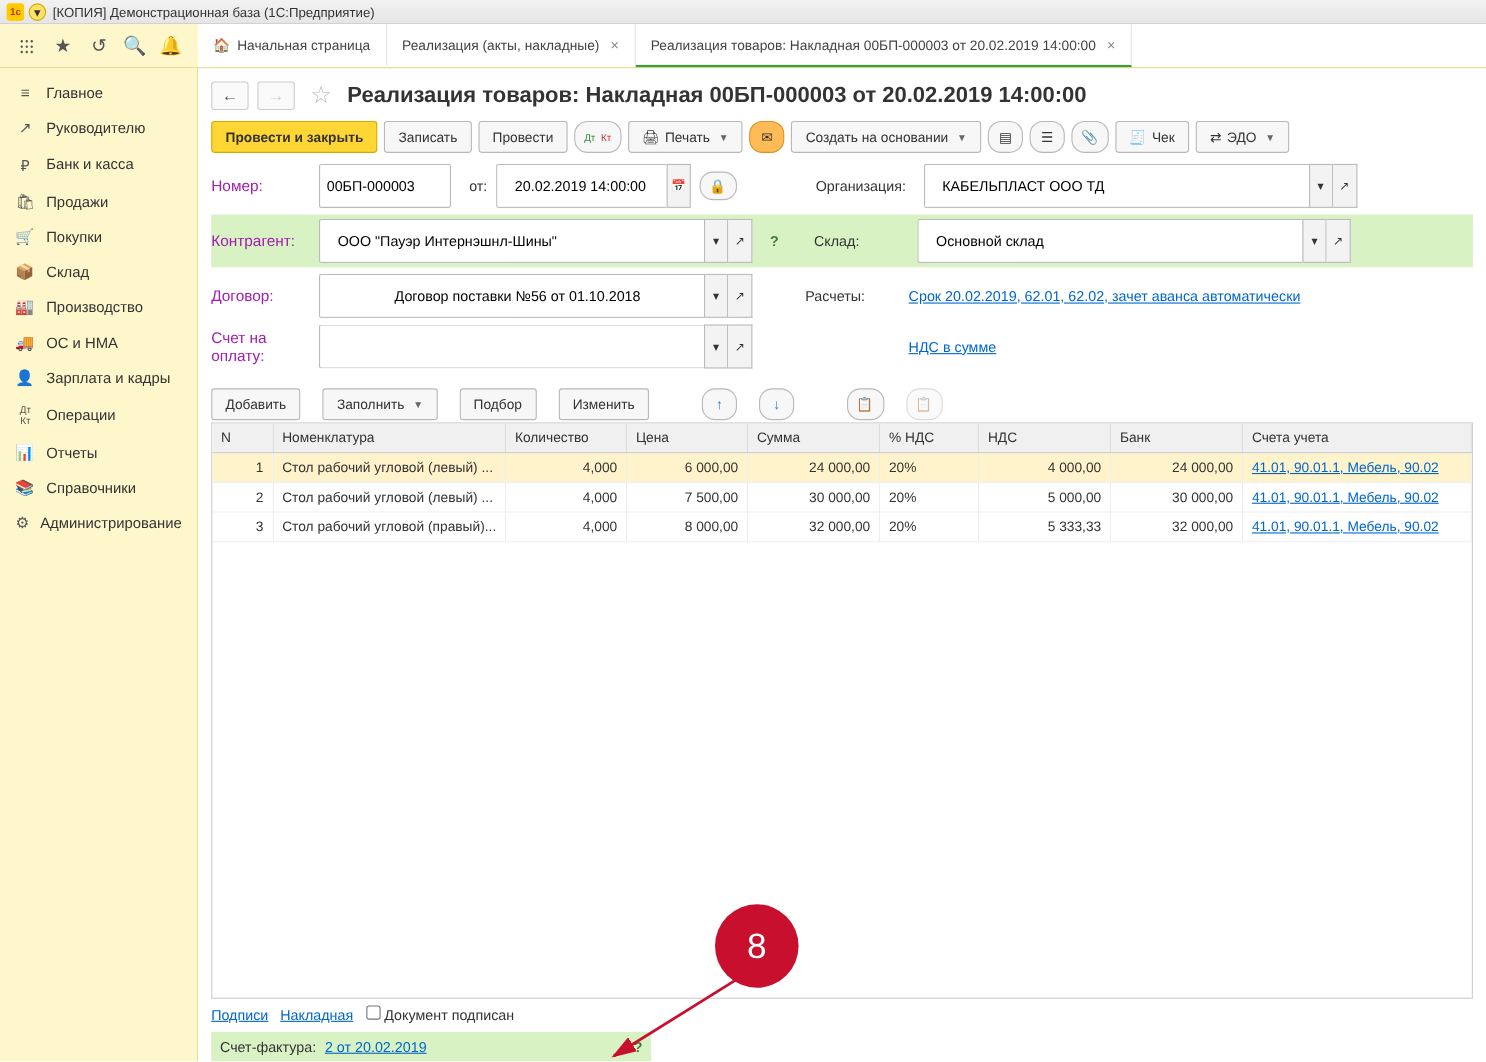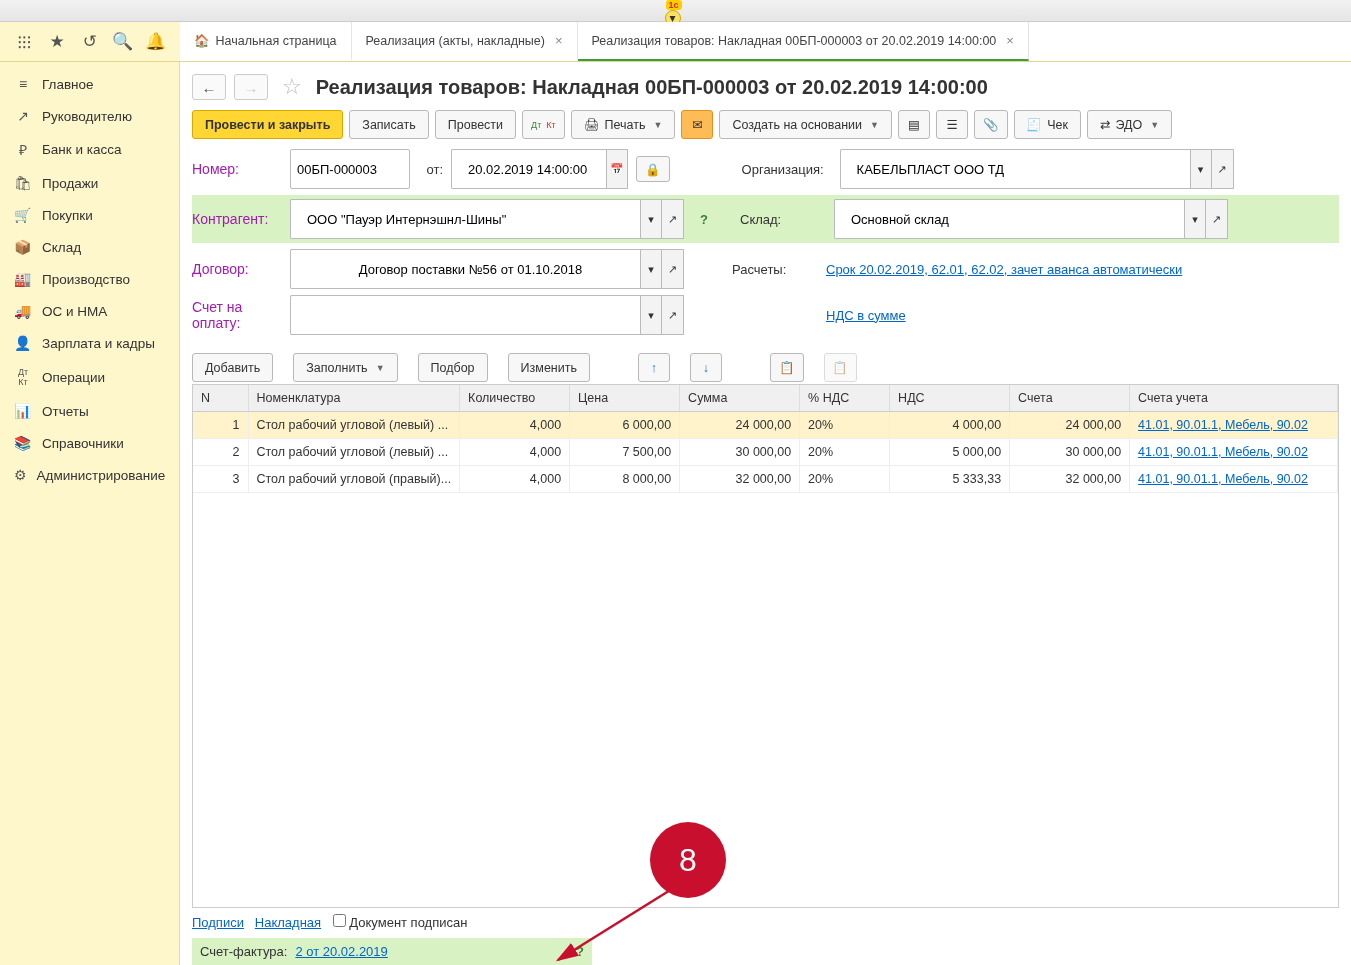--- a/index.html
+++ b/index.html
@@ -1,18 +1,18 @@
 <!DOCTYPE html>
 <html><head>
 <meta charset="utf-8">
 <style>
 * { box-sizing: border-box; margin: 0; padding: 0; }
 body { font-family: Arial, sans-serif; font-size: 13px; color: #333; background: #fff; width:1351px; height:965px; overflow:hidden; position:relative;}
 a { color: #0066cc; text-decoration: underline; cursor: pointer; }
-.title-bar { height: 22px; background: linear-gradient(#f2f2f2,#e5e5e5); border-bottom:1px solid #ccc; display:flex; align-items:center; padding:0 6px; font-size:12px;flex-direction:column;}
+.title-bar { height: 22px; background: linear-gradient(#f2f2f2,#e5e5e5); border-bottom:1px solid #ccc; display:flex; align-items:center; padding:0 6px; font-size:12px;}
 .title-bar .logo { width:16px; height:16px; background:#ffcc00; border-radius:3px; margin-right:4px; display:flex; align-items:center; justify-content:center; font-size:9px; font-weight:bold; color:#cc3300;}
 .title-bar .circle-btn { width:16px; height:16px; border-radius:50%; background:#ffe066; border:1px solid #ccaa00; margin-right:6px; display:flex; align-items:center; justify-content:center;}
 .top-bar { height: 40px; background:#fff7cc; border-bottom:1px solid #e0d890; display:flex; align-items:stretch;}
 .top-icons { width:180px; display:flex; align-items:center; justify-content:space-around; padding: 0 8px;}
 .top-icons .ticon { width:20px; height:20px; display:flex; align-items:center; justify-content:center; font-size:17px; color:#555; cursor:pointer;}
 .tabs { flex:1; display:flex; align-items:stretch; background:#fff; padding:0;}
 .tab { display:flex; align-items:center; padding:0 14px; border-right:1px solid #e5e5e5; font-size:12.5px; color:#444; cursor:pointer; gap:6px; border-bottom:2px solid transparent;}
 .tab.active { border-bottom:2px solid #3b9d3b; }
 .tab .close-x { font-size:13px; color:#888; margin-left:4px;}
 .layout { display:flex; height: calc(100% - 62px);}
@@ -20,21 +20,21 @@
 .side-item { display:flex; align-items:center; gap:10px; padding:8px 14px; font-size:13.5px; color:#333; cursor:pointer;}
 .side-item .sicon { width:18px; text-align:center; color:#555; font-size:14px;}
 .main { flex:1; padding:8px 12px 0 12px; position:relative; display:flex; flex-direction:column;}
 .header-row { display:flex; align-items:center; gap:8px; margin:4px 0 10px 0;}
 .nav-btn { width:34px; height:26px; border:1px solid #ccc; background:#fafafa; display:flex; align-items:center; justify-content:center; font-size:15px; color:#555; cursor:pointer; border-radius:3px;}
 .star-icon { font-size:22px; color:#bbb; margin:0 6px;}
 .page-title { font-size:20px; font-weight:bold;}
 .toolbar { display:flex; align-items:center; gap:6px; margin-bottom:10px; flex-wrap:wrap;}
 .btn { height:29px; padding:0 12px; border:1px solid #b8b8b8; background:#f7f7f7; border-radius:3px; font-size:12.5px; display:inline-flex; align-items:center; gap:5px; cursor:pointer;}
 .btn.primary { background:#ffd633; border-color:#d4aa00; font-weight:bold;}
-.btn.icon-only { padding:0 8px; min-width:32px; justify-content:center;}
+.btn.icon-only { padding:0 8px; min-width:32px; justify-content:center;border-radius:12px;}
 .btn .dd { font-size:9px; color:#666; margin-left:3px;}
 .form-grid { display:flex; flex-direction:column; gap:6px; margin-bottom:8px;}
 .form-row { display:flex; align-items:center; gap:8px;}
 .form-row.green { background:#d9f2c4; padding:4px 0;}
 .lbl { width:90px; font-size:14px; color:#a21caf;}
 .rlbl { width:90px; font-size:13px;}
 .input { height:40px; border:1px solid #bbb; background:#fff; padding:0 6px; font-size:13px; border-radius:2px;}
 .input-group { display:flex; align-items:stretch;}
 .input-group .input { border-right:none; border-radius:2px 0 0 2px;padding-left:16px;}
 .mini-btn { width:22px; border:1px solid #bbb; background:#f3f3f3; display:flex; align-items:center; justify-content:center; font-size:11px; cursor:pointer;}
@@ -277,21 +277,21 @@
         </colgroup>
         <thead>
           <tr>
             <th>N</th>
             <th>Номенклатура</th>
             <th>Количество</th>
             <th>Цена</th>
             <th>Сумма</th>
             <th>% НДС</th>
             <th>НДС</th>
-            <th>Счета</th>
+            <th>Банк</th>
             <th>Счета учета</th>
           </tr>
         </thead>
         <tbody id="table-body">
             <tr class="selected">
               <td class="num-cell">1</td>
               <td>Стол рабочий угловой (левый) ...</td>
               <td class="num-cell">4,000</td>
               <td class="num-cell">6 000,00</td>
               <td class="num-cell">24 000,00</td>

